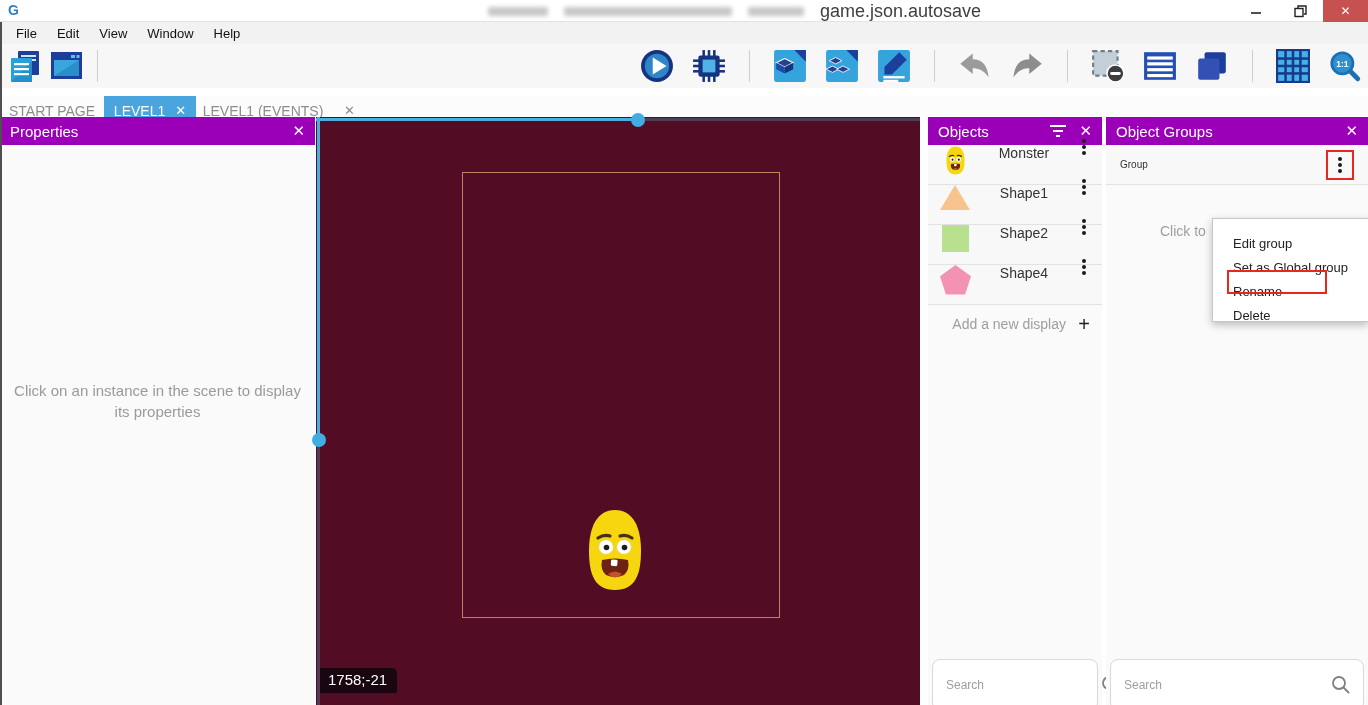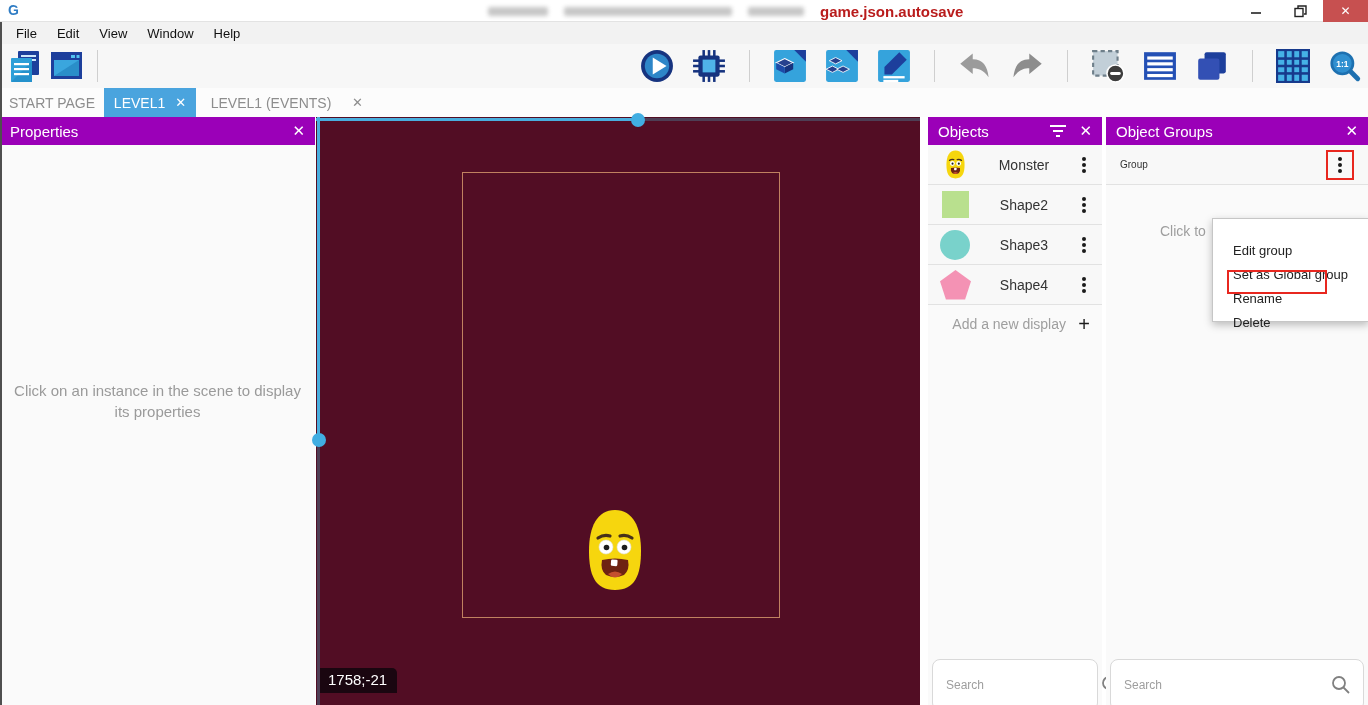--- a/index.html
+++ b/index.html
@@ -7,47 +7,47 @@
               font-family:"Liberation Sans", sans-serif; background:#fff; }
 
   
   .titlebar { position:absolute; left:0; top:0; width:1368px; height:22px;
               background:#ffffff; border-bottom:1px solid #e3e3e3; }
   .gd-logo { position:absolute; left:8px; top:2px; width:16px; height:16px;
              color:#2e7cc4; font-weight:bold; font-size:14px; line-height:16px; }
   .title-cluster { position:absolute; left:488px; top:0; height:22px;
                    display:flex; align-items:center; gap:16px; }
   .blurblock { height:9px; background:#c7c7c7; border-radius:2px; filter:blur(2px); }
-  .title-text { font-size:15px; color:#b91c1c;font-weight:bold; }
+  .title-text { font-size:18px; color:#404040; }
   .win-controls { position:absolute; right:0; top:0; height:22px; display:flex; }
   .win-btn { width:45px; height:22px; display:flex; align-items:center; justify-content:center; }
   .win-btn svg { display:block; }
   .win-close { background:#c75050; color:#fff; font-size:12px; }
 
   
   .menubar { position:absolute; left:0; top:22px; width:1368px; height:22px;
              background:#f2f2f2; display:flex; align-items:center; padding-left:6px; }
   .menu-item { font-size:13px; color:#111; padding:0 10px; }
 
   
   .toolbar { position:absolute; left:0; top:44px; width:1368px; height:44px; background:#f7f7f7; }
   .tb-left { position:absolute; left:8px; top:5px; display:flex; align-items:center; gap:8px; }
   .tb-right { position:absolute; right:6px; top:5px; display:flex; align-items:center; gap:18px; }
   .tb-icon { width:34px; height:34px; display:flex; align-items:center; justify-content:center; }
   .tb-div { width:1px; height:32px; background:#cfcfcf; margin:0 5px; }
 
   
-  .tabbar { position:absolute; left:0; top:88px; width:1368px; height:29px;
+  .tabbar { position:absolute; left:0; top:96px; width:1368px; height:29px;
             background:#fcfcfc; display:flex; }
   .tab { height:29px; display:flex; align-items:center; justify-content:center;
          font-size:14px; color:#8d8d8d; }
   .tab-start { width:104px; }
   .tab-active { width:92px; background:#4aa4de; color:#fff; gap:10px; }
   .tab-active .tab-x { color:#fff; }
-  .tab-events { width:134px; margin-left:8px; }
+  .tab-events { width:134px; margin-left:0; }
   .tab-x { font-size:13px; color:#8d8d8d; }
   .tab-x-lone { margin-left:14px; align-self:center; }
 
   
   .panel-header { height:28px; background:#9b00b8; color:#fff; display:flex;
                   align-items:center; padding:0 10px; font-size:15px; }
   .panel-header .spacer { flex:1; }
   .hdr-x { font-size:15px; color:#fff; margin-left:12px; }
   .panel-body { position:absolute; left:0; top:28px; right:0; bottom:0; background:#fafafa; }
 
@@ -68,21 +68,21 @@
   .vs-thumb { position:absolute; left:-4px; top:316px; width:14px; height:14px;
               border-radius:50%; background:#41aee2; }
   .game-rect { position:absolute; left:146px; top:55px; width:318px; height:446px;
                border:1px solid #c08160; }
   .monster-stage { position:absolute; left:266px; top:390px; width:66px; height:86px; }
   .coords { position:absolute; left:4px; bottom:12px; background:rgba(18,6,14,0.88);
             color:#fff; font-size:15px; padding:3px 10px 5px 8px; border-radius:0 5px 0 0; }
 
   
   .objects-panel { position:absolute; left:928px; top:117px; width:174px; height:588px; background:#fafafa; }
-  .obj-row { height:40px; display:flex; align-items:center; border-bottom:1px solid #e2e2e2;
+  .obj-row { height:40px; display:flex; align-items:flex-start; border-bottom:1px solid #e2e2e2;
              padding:0 8px; background:#f8f8f8; }
   .obj-icon { width:38px; display:flex; align-items:center; justify-content:center; }
   .obj-name { flex:1; text-align:center; font-size:14px; color:#333; }
   .vdots { width:4px; height:4px; border-radius:50%; background:#1b1b1b;
            box-shadow:0 -6px 0 #1b1b1b, 0 6px 0 #1b1b1b; margin:0 8px; }
   .add-row { height:38px; display:flex; align-items:center; padding:0 12px; }
   .add-label { flex:1; text-align:center; font-size:14px; color:#9e9e9e; }
   .add-plus { font-size:20px; color:#1c1c1c; line-height:20px; }
 
   .tri-orange { width:0; height:0; border-left:15px solid transparent;
@@ -103,21 +103,21 @@
   
   .groups-panel { position:absolute; left:1106px; top:117px; width:262px; height:588px; background:#fafafa; }
   .group-row { height:40px; display:flex; align-items:center; padding:0 14px;
                border-bottom:1px solid #e2e2e2; background:#f8f8f8; }
   .group-name { flex:1; font-size:10px; color:#333; }
   .annot-red { border:2px solid #e8271f; }
   .dots-box { width:28px; height:30px; display:flex; align-items:center; justify-content:center; }
   .group-hint { position:absolute; left:54px; top:78px; font-size:14px; color:#9e9e9e; z-index:1; }
   .ctx-menu { position:absolute; left:106px; top:73px; width:157px; height:104px;
               background:#fff; border:1px solid #c6c6c6; box-shadow:0 3px 8px rgba(0,0,0,0.25);
-              padding-top:20px; z-index:2; }
+              padding-top:13px; z-index:2; }
   .ctx-item { height:24px; line-height:24px; padding-left:20px; font-size:13px; color:#222; }
   .annot-rename { position:absolute; left:14px; top:51px; width:100px; height:24px;
                   border:2px solid #e8271f; pointer-events:none; z-index:3; }
 
   .win-left-border { position:absolute; left:0; top:22px; width:2px; height:683px; background:#4f4f4f; }
 </style>
 </head>
 <body>
 
 <div class="titlebar">
@@ -367,30 +367,30 @@
           <path d="M20,53 Q33,50 46,53 Q48,63 42,68 Q33,72 24,68 Q18,63 20,53 Z" fill="#6e2312"></path>
           <rect x="29" y="52.5" width="7" height="7" rx="1.2" fill="#fff"></rect>
           <path d="M26,67 Q33,62 40,67 Q36,70.5 33,70.5 Q30,70.5 26,67 Z" fill="#c4502e"></path>
         </svg>
       </span>
       <span class="obj-name">Monster</span>
       <span class="vdots"></span>
     </div>
     <div class="obj-row">
       <span class="obj-icon">
+          <span class="tri-orange"></span>
+        </span>
+      <span class="obj-name">Shape1</span>
+      <span class="vdots"></span>
+    </div>
+    <div class="obj-row">
+      <span class="obj-icon">
           <span class="sq-green"></span>
         </span>
       <span class="obj-name">Shape2</span>
-      <span class="vdots"></span>
-    </div>
-    <div class="obj-row">
-      <span class="obj-icon">
-          <span class="cir-teal"></span>
-        </span>
-      <span class="obj-name">Shape3</span>
       <span class="vdots"></span>
     </div>
     <div class="obj-row">
       <span class="obj-icon">
         <svg width="31" height="30" viewBox="0 0 31 30">
             <polygon points="15.5,0 31,11.3 25.1,29.5 5.9,29.5 0,11.3" fill="#f492b4"></polygon>
           </svg>
       </span>
       <span class="obj-name">Shape4</span>
       <span class="vdots"></span>

